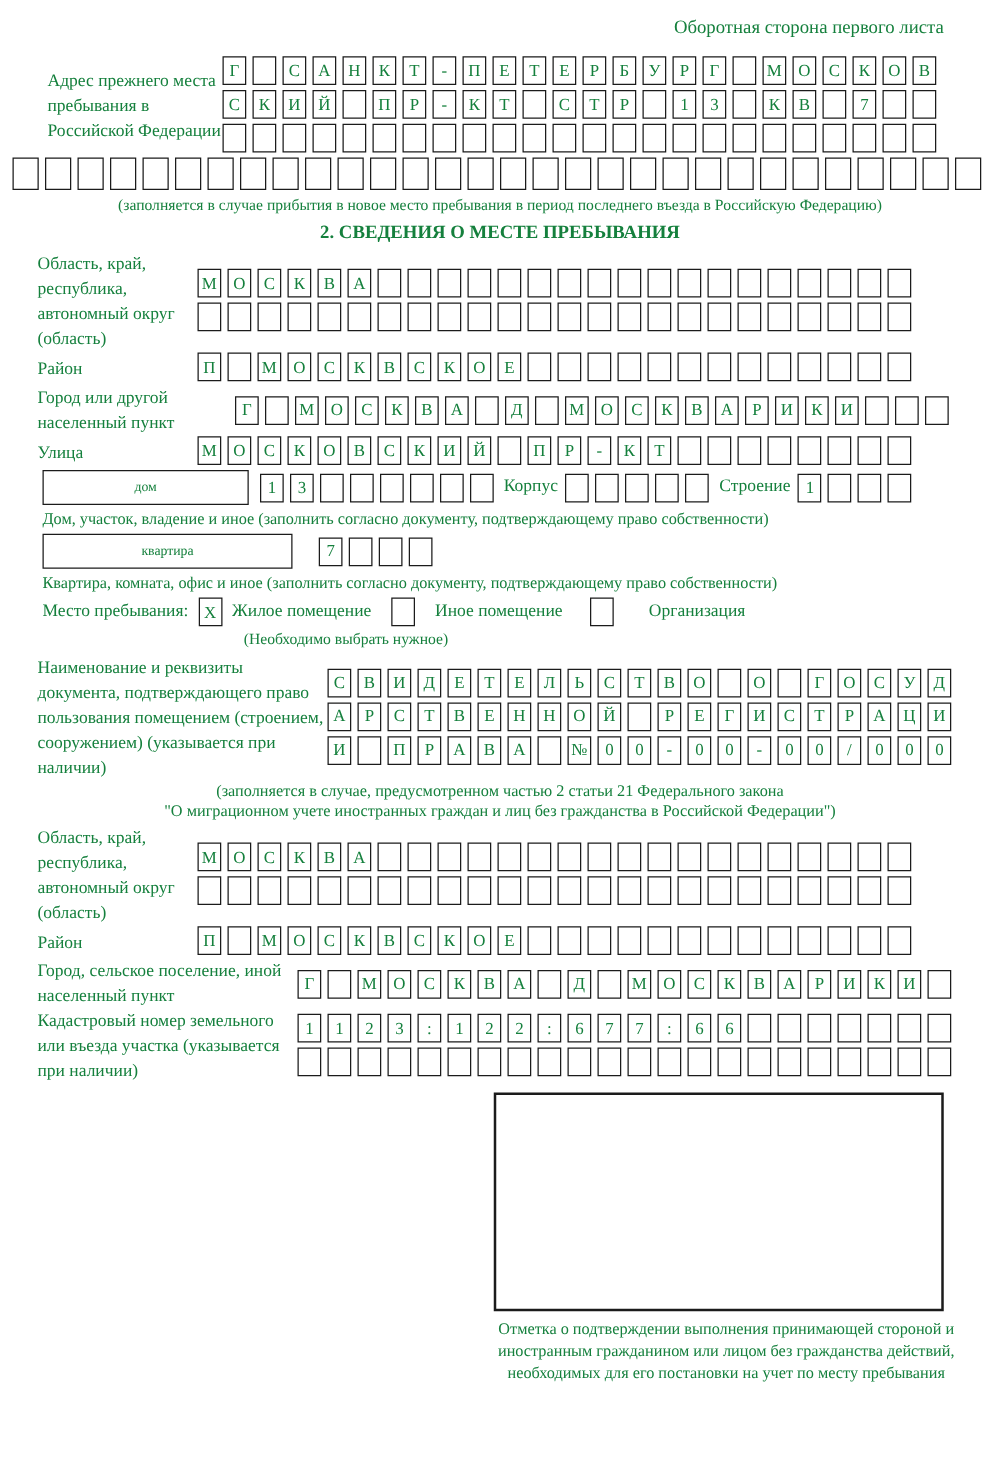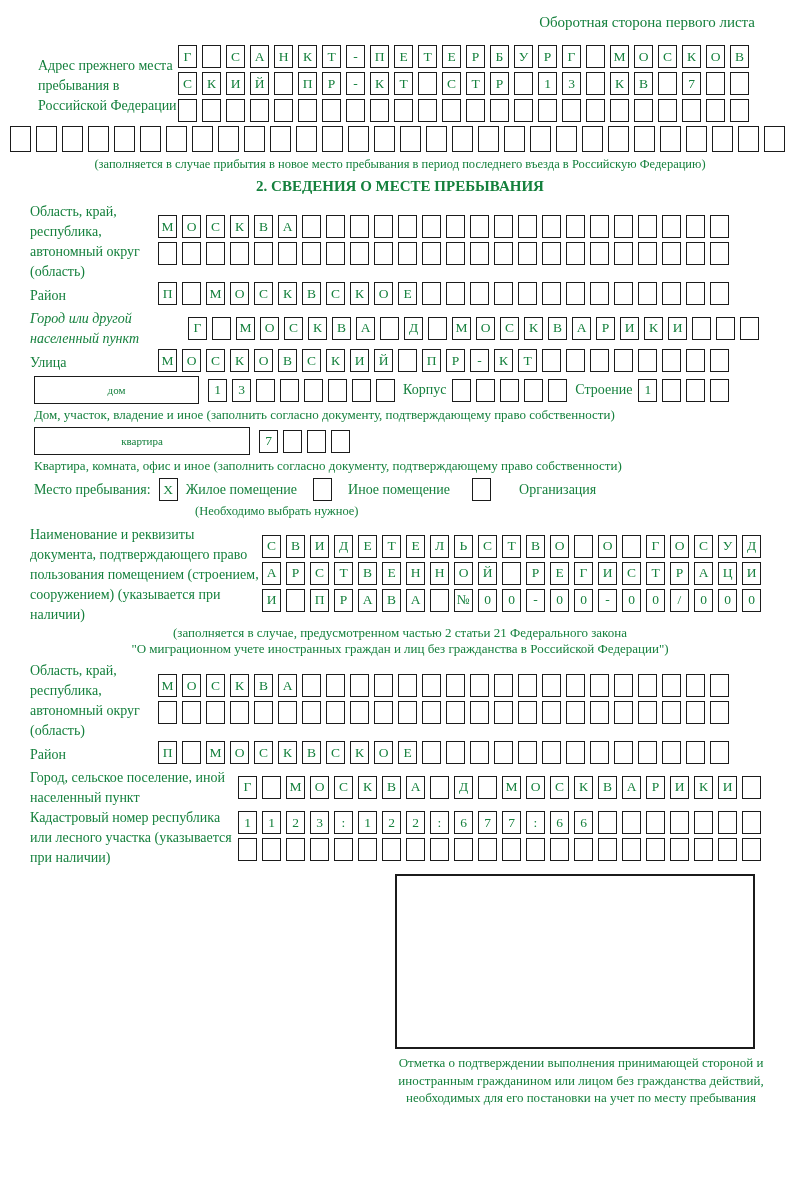--- a/index.html
+++ b/index.html
@@ -15,21 +15,21 @@
   .header-note{
     text-align:right;
     font-size:15px;
     padding-right:35px;
     margin-bottom:14px;
   }
   .field{display:flex;align-items:center;}
   .label{font-size:14px;line-height:20px;flex:none;}
   .lbl-168{width:168px;padding-left:28px;box-sizing:border-box;}
   .lbl-148{width:148px;padding-left:20px;box-sizing:border-box;}
-  .lbl-178{width:178px;padding-left:20px;box-sizing:border-box;font-style:italic;}
+  .lbl-178{width:178px;padding-left:20px;box-sizing:border-box;}
   .lbl-252{width:252px;padding-left:20px;box-sizing:border-box;}
   .lbl-228{width:228px;padding-left:20px;box-sizing:border-box;}
   .cellgroup{flex:none;}
   .cells{display:flex;gap:5px;margin-bottom:4px;flex:none;}
   .cell{
     flex:none;display:flex;align-items:center;justify-content:center;
     width:19px;height:23px;
     border:1.5px solid #1b1b1b;box-sizing:border-box;
     font-size:13.5px;background:#fff;
   }
@@ -349,21 +349,21 @@
     <div class="cells" style="margin-bottom:0;">
         <span class="cell">1</span>
         <span class="cell"></span>
         <span class="cell"></span>
         <span class="cell"></span>
       </div>
   </div>
   <div class="note-left">Дом, участок, владение и иное (заполнить согласно документу, подтверждающему право собственности)</div>
 
   <div class="inline-row">
-    <div class="widebox" style="width:216px;margin-right:9px;">квартира</div>
+    <div class="widebox" style="width:200px;margin-right:21px;">квартира</div>
     <div class="cells" style="margin-bottom:0;">
         <span class="cell">7</span>
         <span class="cell"></span>
         <span class="cell"></span>
         <span class="cell"></span>
       </div>
   </div>
   <div class="note-left">Квартира, комната, офис и иное (заполнить согласно документу, подтверждающему право собственности)</div>
 
   <div class="stay-row">
@@ -565,21 +565,21 @@
         <span class="cell">А</span>
         <span class="cell">Р</span>
         <span class="cell">И</span>
         <span class="cell">К</span>
         <span class="cell">И</span>
         <span class="cell"></span>
       </div>
   </div>
 
   <div class="field">
-    <div class="label lbl-228">Кадастровый номер республика или лесного участка (указывается при наличии)</div>
+    <div class="label lbl-228">Кадастровый номер земельного или въезда участка (указывается при наличии)</div>
     <div class="cellgroup">
       <div class="cells">
           <span class="cell">1</span>
           <span class="cell">1</span>
           <span class="cell">2</span>
           <span class="cell">3</span>
           <span class="cell">:</span>
           <span class="cell">1</span>
           <span class="cell">2</span>
           <span class="cell">2</span>

